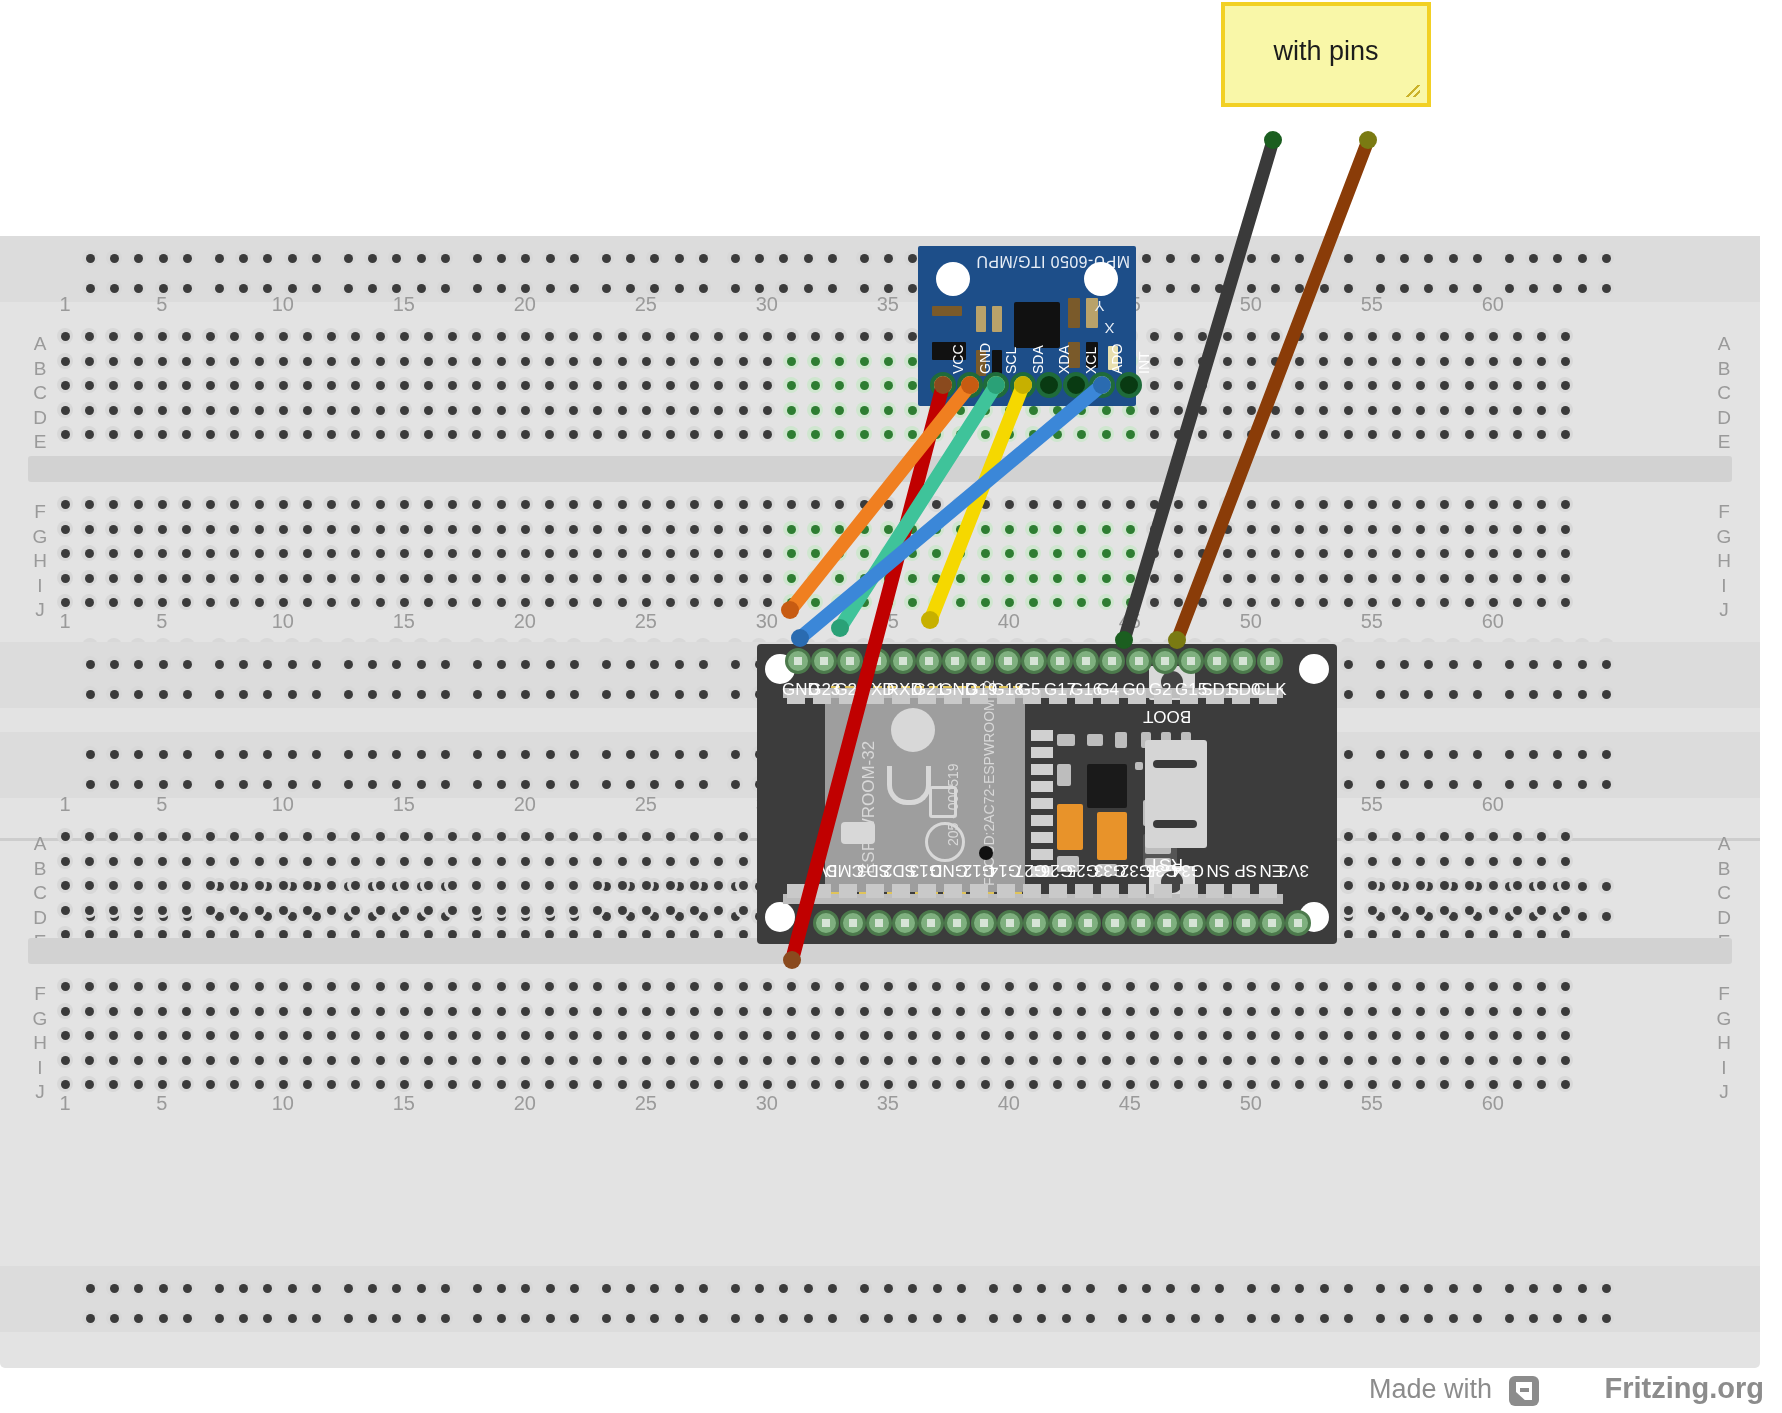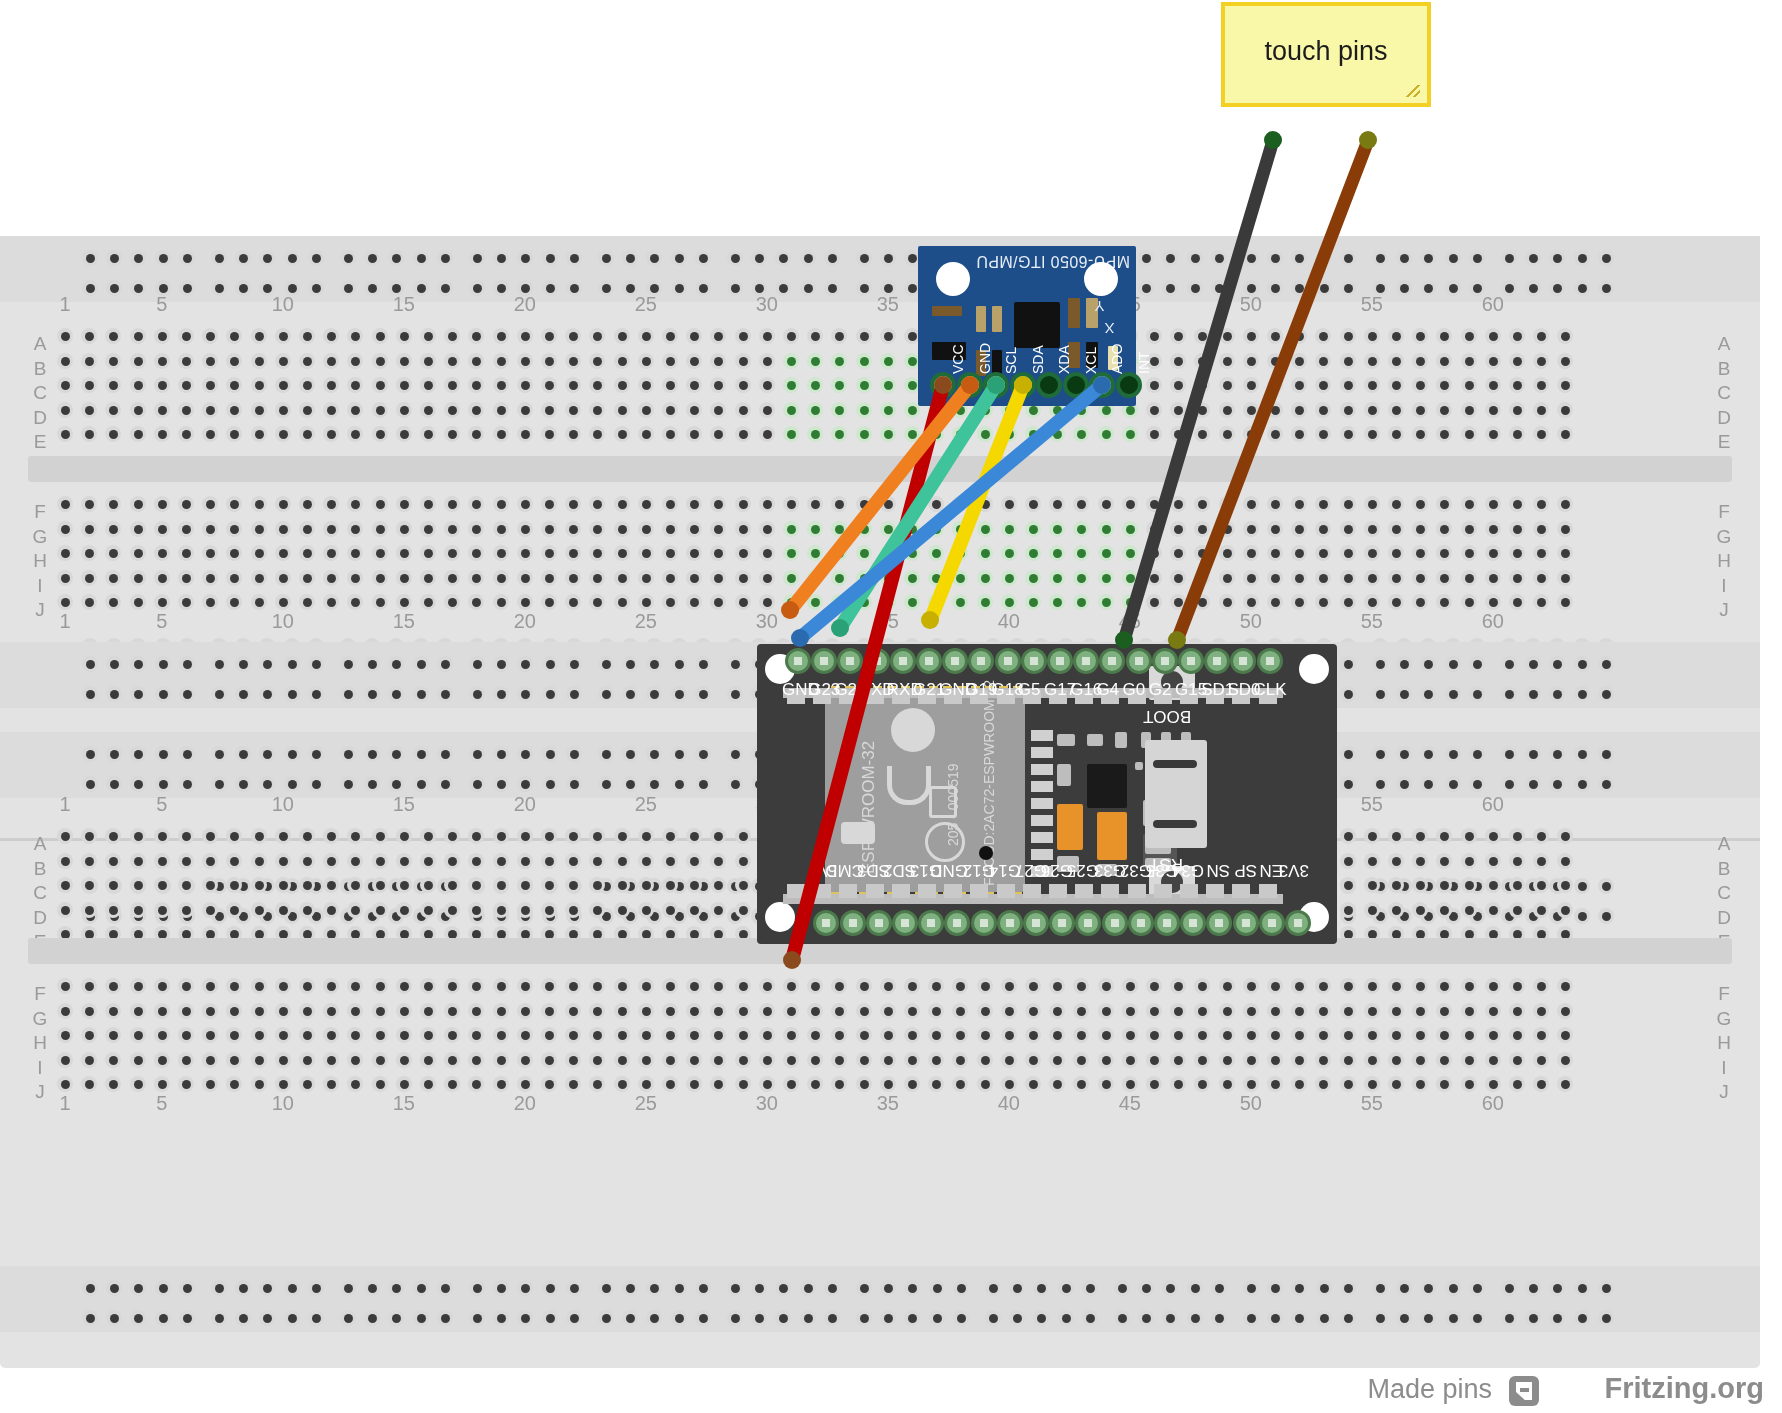--- a/index.html
+++ b/index.html
@@ -6128,21 +6128,21 @@
     <div class="collbl" style="left: 749.8px; top: 854px;">30</div>
     <div class="collbl" style="left: 870.8px; top: 854px;">35</div>
     <div class="collbl" style="left: 991.8px; top: 854px;">40</div>
     <div class="collbl" style="left: 1112.8px; top: 854px;">45</div>
     <div class="collbl" style="left: 1233.8px; top: 854px;">50</div>
     <div class="collbl" style="left: 1354.8px; top: 854px;">55</div>
     <div class="collbl" style="left: 1475.8px; top: 854px;">60</div>
   </div>
 
 <div class="abs" id="note" style="z-index: 40;">
-  <div class="txt">touch pins</div>
+  <div class="txt">with pins</div>
   <div class="grip"></div>
 </div>
 
 <div class="abs" id="mpu" style="z-index: 20;">
     <div class="silk" style="left: 58px; top: 6px; font-size: 16px;">MPU-6050 ITG/MPU</div>
     <div class="mhole" style="left: 18px; top: 16px;"></div>
     <div class="mhole" style="left: 166px; top: 16px;"></div>
     <div class="chip" style="left: 96px; top: 56px; width: 46px; height: 46px; background: rgb(17, 17, 17); border-radius: 2px;"></div>
     <div class="comp" style="left: 14px; top: 60px; width: 30px; height: 10px; background: rgb(122, 90, 42); border-radius: 1px;"></div>
     <div class="comp" style="left: 58px; top: 60px; width: 10px; height: 26px; background: rgb(185, 162, 106); border-radius: 1px;"></div>
@@ -6470,16 +6470,16 @@
     <div class="cap" style="left: 1093px; top: 376px; background: rgb(42, 107, 176);"></div>
     <div class="wire" style="left: 1273px; top: 133.5px; width: 521.729px; height: 13px; background: rgb(58, 58, 58); transform: rotate(106.594deg);"></div>
     <div class="cap" style="left: 1115px; top: 631px; background: rgb(27, 94, 32);"></div>
     <div class="cap" style="left: 1264px; top: 131px; background: rgb(27, 94, 32);"></div>
     <div class="wire" style="left: 1368px; top: 133.5px; width: 535.239px; height: 13px; background: rgb(138, 60, 8); transform: rotate(110.907deg);"></div>
     <div class="cap" style="left: 1168px; top: 631px; background: rgb(122, 122, 18);"></div>
     <div class="cap" style="left: 1359px; top: 131px; background: rgb(122, 122, 18);"></div>
   </div>
 
 <div class="abs" id="foot">
-  <span class="mw">Made pins</span>
+  <span class="mw">Made with</span>
   <span class="logo"></span>
   <span class="fz">Fritzing.org</span>
 </div>
 
 </body></html>

